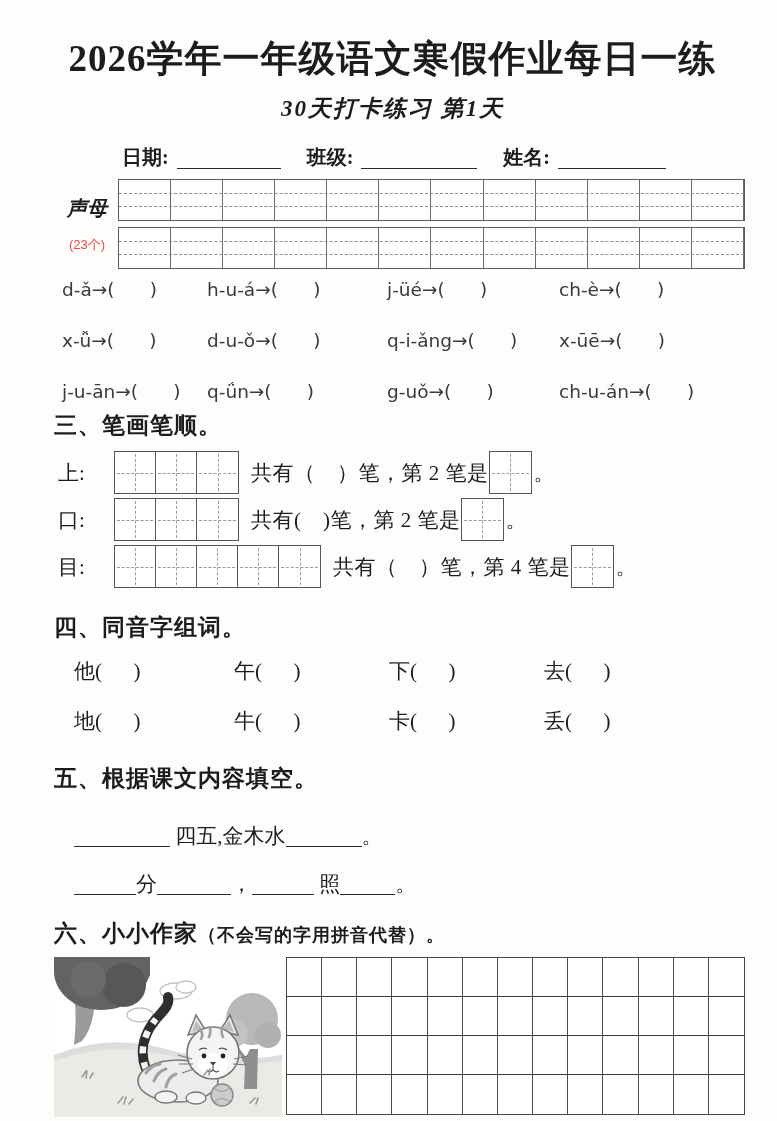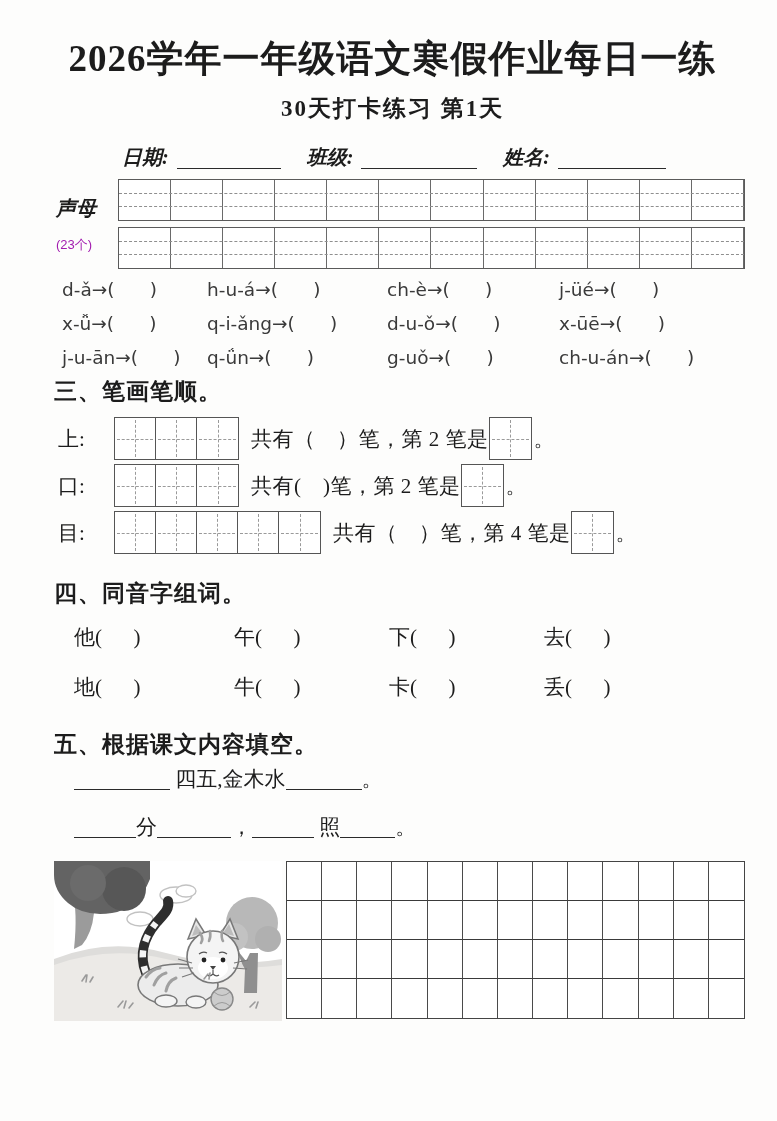--- a/index.html
+++ b/index.html
@@ -10,59 +10,59 @@
     background: #fdfdfc;
     color: #1c1c1c;
     font-family: "Liberation Serif", serif;
     position: relative;
     padding: 34px 32px 0 40px;
     overflow: hidden;
     box-shadow: 0 0 4px rgba(0,0,0,.25);
   }
   
   .title { text-align:center; font-size:37px; font-weight:700; letter-spacing:1px; }
-  .subtitle { text-align:center; font-size:23px; font-weight:700; margin-top:9px; letter-spacing:2px; }
+  .subtitle { text-align:center; font-size:23px; font-weight:700; margin-top:9px; letter-spacing:2px;font-style:italic; }
   .info-row { margin-top:20px; padding-left:82px; font-size:20px; font-weight:700; display:flex; align-items:flex-end; }
-  .info-row .lbl { white-space:pre;font-style:italic; }
+  .info-row .lbl { white-space:pre; }
   .blank { display:inline-block; border-bottom:1.6px solid #2a2a2a; height:22px; }
   .info-row .blank { margin:0 26px 2px 8px; }
   .info-row .blank:last-child { margin-right:0; }
   
   .sec-title { font-size:23px; font-weight:700; margin-left:14px; letter-spacing:1px; }
   
   .s1-wrap { display:flex; margin-top:8px; margin-left:16px; }
-  .s1-label { width:62px; padding-top:16px; }
+  .s1-label { width:62px; padding-top:16px; text-align:center; }
   .s1-label .zh { font-size:20px; font-weight:700; font-style:italic; }
-  .s1-label .sub { font-size:13px; margin-top:14px; font-family:"Liberation Sans",sans-serif; color:#a21caf; }
+  .s1-label .sub { font-size:13px; margin-top:14px; font-family:"Liberation Sans",sans-serif; color:#ef4444; }
   .s1-rows { flex:1; display:flex; flex-direction:column; gap:6px; }
   .pinyin-row { position:relative; height:42px; border:1.8px solid #5a5a5a; display:flex; background:#fff; }
   .pinyin-cell { flex:1; border-right:1.4px solid #6a6a6a; }
   .pinyin-cell:last-child { border-right:none; }
   .pinyin-dash { position:absolute; left:0; right:0; border-top:1.3px dashed #8f8f8f; pointer-events:none; }
   
-  .s2-grid { margin:10px 0 0 22px; display:grid; grid-template-columns:145px 180px 172px auto; row-gap:13px; font-family:"DejaVu Sans",sans-serif; font-size:18.5px; color:#3a3a3a; }
+  .s2-grid { margin:10px 0 0 22px; display:grid; grid-template-columns:145px 180px 172px auto; row-gap:30px; font-family:"DejaVu Sans",sans-serif; font-size:18.5px; color:#3a3a3a; }
   .s2-item { white-space:pre; }
   
   .s3-rows { margin-top:10px; margin-left:18px; display:flex; flex-direction:column; gap:4px; }
   .s3-row { display:flex; align-items:center; font-size:21px; }
   .s3-char { font-weight:400; width:56px; white-space:pre; }
   .tian-grid { display:flex; border:1.6px solid #555; background:#fff; }
   .tian-cell { width:41px; height:41px; border-right:1.4px solid #555; position:relative; }
   .tian-cell:last-child { border-right:none; }
   .tian-cell::before { content:""; position:absolute; top:50%; left:2px; right:2px; border-top:1px dashed #9a9a9a; }
   .tian-cell::after { content:""; position:absolute; left:50%; top:2px; bottom:2px; border-left:1px dashed #9a9a9a; }
   .tian-box { border:1.6px solid #555; background:#fff; }
   .tian-box .tian-cell { border-right:none; }
   .s3-text { white-space:pre; letter-spacing:.5px; margin-left:12px; }
   .s3-end { margin-left:2px; }
   
   .s4-grid { margin:14px 0 0 34px; display:grid; grid-template-columns:160px 155px 155px auto; row-gap:22px; font-size:21px; }
   .s4-item { white-space:pre; }
   
-  .s5-lines { margin-top:5px; margin-left:34px; font-size:21px; }
+  .s5-lines { margin-top:28px; margin-left:34px; font-size:21px; }
   .s5-line { margin-bottom:20px; display:flex; align-items:flex-end; }
   .s5-line .txt { white-space:pre; padding-bottom:0; }
   .s5-line .blank { margin-bottom:3px; }
   
   .s6-header { display:flex; align-items:baseline; margin-top:4px; }
   .s6-note { font-size:18px; font-weight:700; letter-spacing:1px; }
   .s6-body { display:flex; margin-top:8px; margin-left:14px; gap:4px; }
   .cat-box { width:228px; height:160px; flex:none; }
   .write-grid { width:482px; height:158px; border:1.8px solid #444; display:grid; grid-template-columns:repeat(13,1fr); grid-template-rows:repeat(4,1fr); background:#fff; }
   .write-cell { border-right:1.1px solid #4a4a4a; border-bottom:1.6px solid #3a3a3a; }
@@ -125,25 +125,25 @@
           <div class="pinyin-cell"></div>
           <div class="pinyin-dash" style="top: 33%;"></div>
           <div class="pinyin-dash" style="top: 66%;"></div>
         </div>
       </div>
   </div>
 
   <div class="s2-grid" id="s2-grid">
       <span class="s2-item">d-ǎ→(      )</span>
       <span class="s2-item">h-u-á→(      )</span>
+      <span class="s2-item">j-üé→(      )</span>
       <span class="s2-item">ch-è→(      )</span>
-      <span class="s2-item">j-üé→(      )</span>
       <span class="s2-item">x-ǚ→(      )</span>
+      <span class="s2-item">d-u-ǒ→(      )</span>
       <span class="s2-item">q-i-ǎng→(      )</span>
-      <span class="s2-item">d-u-ǒ→(      )</span>
       <span class="s2-item">x-ūē→(      )</span>
       <span class="s2-item">j-u-ān→(      )</span>
       <span class="s2-item">q-ǘn→(      )</span>
       <span class="s2-item">g-uǒ→(      )</span>
       <span class="s2-item">ch-u-án→(      )</span>
     </div>
 
   <div class="sec-title" style="margin-top:8px">三、笔画笔顺。</div>
   <div class="s3-rows" id="s3-rows">
       <div class="s3-row">
@@ -214,20 +214,24 @@
         <span class="txt">分</span>
         <span class="blank" style="width: 74px;"></span>
         <span class="txt">，</span>
         <span class="blank" style="width: 62px;"></span>
         <span class="txt"> 照</span>
         <span class="blank" style="width: 55px;"></span>
         <span class="txt">。</span>
       </div>
     </div>
 
+  <div class="s6-header" style="margin-top:14px">
+    <span class="sec-title">六、小小作家</span>
+      <span class="s6-note">（不会写的字用拼音代替）。</span>
+  </div>
   <div class="s6-body">
     <div class="cat-box">
       <svg viewBox="0 0 228 160" width="228" height="160" xmlns="http://www.w3.org/2000/svg">
         <rect x="0" y="0" width="228" height="160" fill="#ffffff"></rect>
 
         <path d="M0,98 Q55,76 112,92 Q168,108 228,98 L228,160 L0,160 Z" fill="#dedddb"></path>
         <path d="M0,104 Q55,84 112,98 Q168,112 228,104 L228,160 L0,160 Z" fill="#eceae7"></path>
 
         <path d="M16,0 L46,0 L40,52 Q38,72 28,84 L20,88 Q24,50 18,30 Z" fill="#9b9b9b"></path>
         <path d="M0,0 L96,0 L96,18 Q84,48 58,52 Q30,56 14,42 Q0,30 0,14 Z" fill="#636363"></path>

